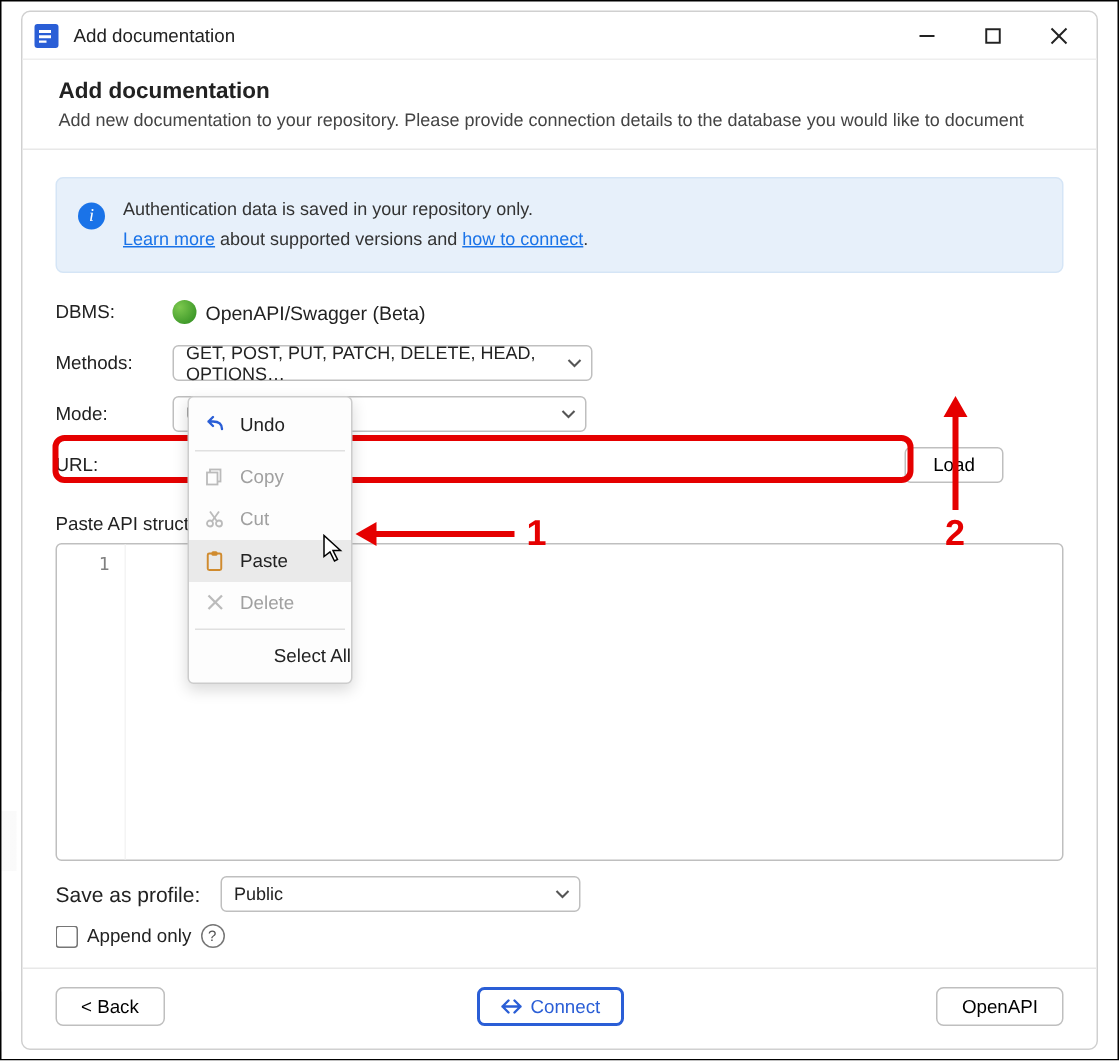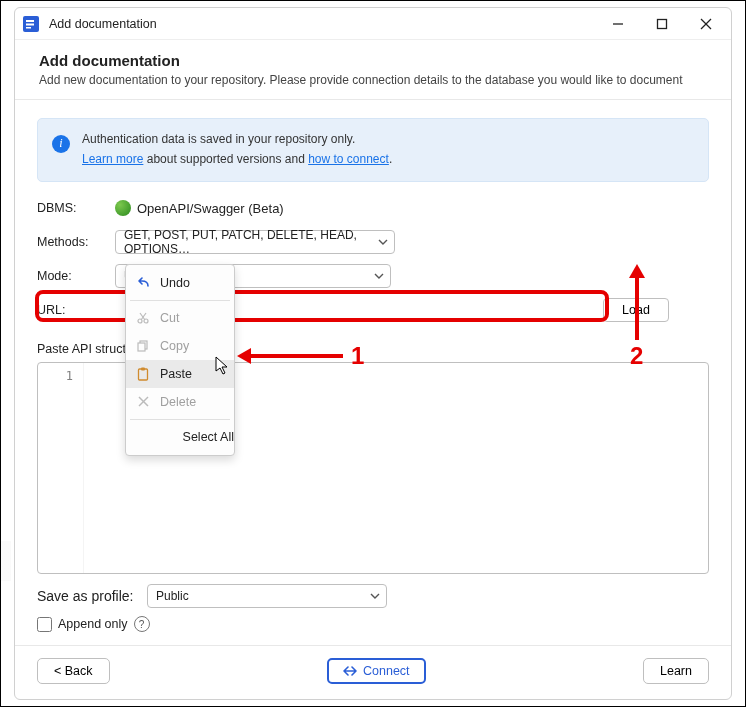--- a/index.html
+++ b/index.html
@@ -184,36 +184,36 @@
             <svg width="14" height="12">
                 <path d="M12 7 Q12 2 6 2 L3 2 M3 2 L6 -1 M3 2 L6 5" fill="none" stroke="#2a5ed6" stroke-width="1.6" stroke-linecap="round" transform="translate(0,2)"></path>
               </svg>
           </span>
           <span>Undo</span>
         </div>
         <div class="ctx-sep"></div>
         <div class="ctx-item disabled">
           <span class="ctx-icon">
             <svg width="12" height="12">
+                <rect x="3" y="1" width="7" height="8" fill="none" stroke="#bbb" stroke-width="1.2"></rect>
+                <rect x="1" y="3" width="7" height="8" fill="#fdfdfd" stroke="#bbb" stroke-width="1.2"></rect>
+              </svg>
+          </span>
+          <span>Copy</span>
+        </div>
+        <div class="ctx-item disabled">
+          <span class="ctx-icon">
+            <svg width="12" height="12">
                 <circle cx="3" cy="9" r="2" fill="none" stroke="#bbb" stroke-width="1.2"></circle>
                 <circle cx="9" cy="9" r="2" fill="none" stroke="#bbb" stroke-width="1.2"></circle>
                 <line x1="4" y1="8" x2="9" y2="1" stroke="#bbb" stroke-width="1.2"></line>
                 <line x1="8" y1="8" x2="3" y2="1" stroke="#bbb" stroke-width="1.2"></line>
               </svg>
           </span>
           <span>Cut</span>
-        </div>
-        <div class="ctx-item disabled">
-          <span class="ctx-icon">
-            <svg width="12" height="12">
-                <rect x="3" y="1" width="7" height="8" fill="none" stroke="#bbb" stroke-width="1.2"></rect>
-                <rect x="1" y="3" width="7" height="8" fill="#fdfdfd" stroke="#bbb" stroke-width="1.2"></rect>
-              </svg>
-          </span>
-          <span>Copy</span>
         </div>
         <div class="ctx-item hovered">
           <span class="ctx-icon">
             <svg width="12" height="14">
                 <rect x="1.5" y="2" width="9" height="11" rx="1" fill="none" stroke="#d08b2e" stroke-width="1.3"></rect>
                 <rect x="4" y="0.5" width="4" height="3" rx="1" fill="#d08b2e"></rect>
               </svg>
           </span>
           <span>Paste</span>
         </div>
@@ -251,17 +251,17 @@
     </div>
 
     <div class="footer">
       <button class="btn">&lt; Back</button>
       <button class="btn primary">
         <svg width="14" height="12">
             <path d="M1 6 L5 2 M1 6 L5 10 M1 6 L13 6 M13 6 L9 2 M13 6 L9 10" fill="none" stroke="#2a5ed6" stroke-width="1.6" stroke-linecap="round"></path>
           </svg>
         <span>Connect</span>
       </button>
-      <button class="btn">Learn</button>
+      <button class="btn">OpenAPI</button>
     </div>
 
   </div>
 </div>
 
 </body></html>

